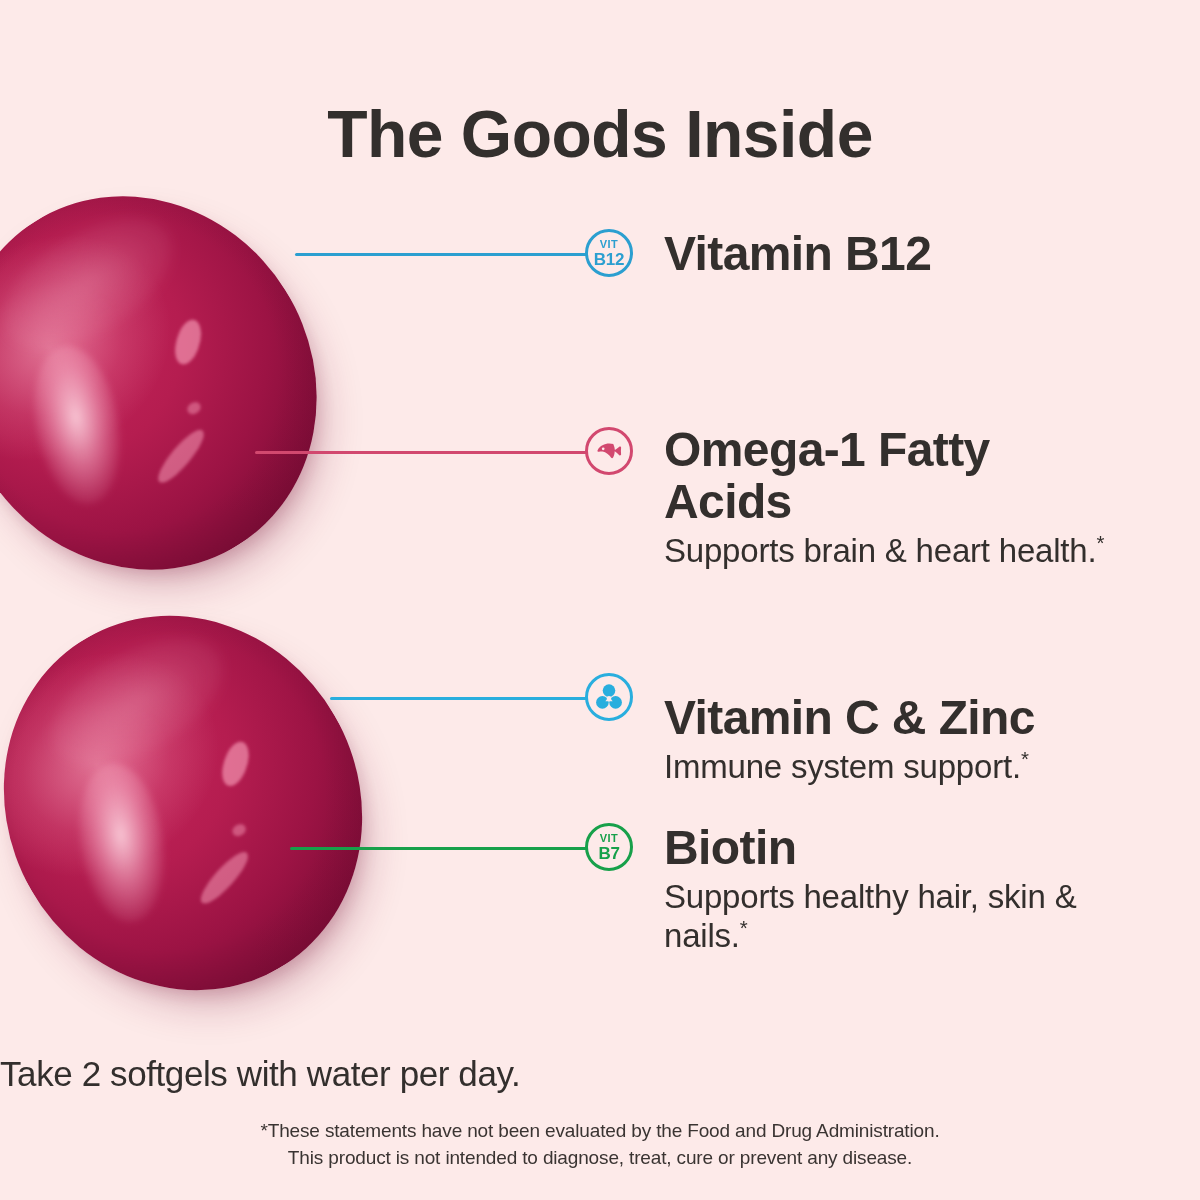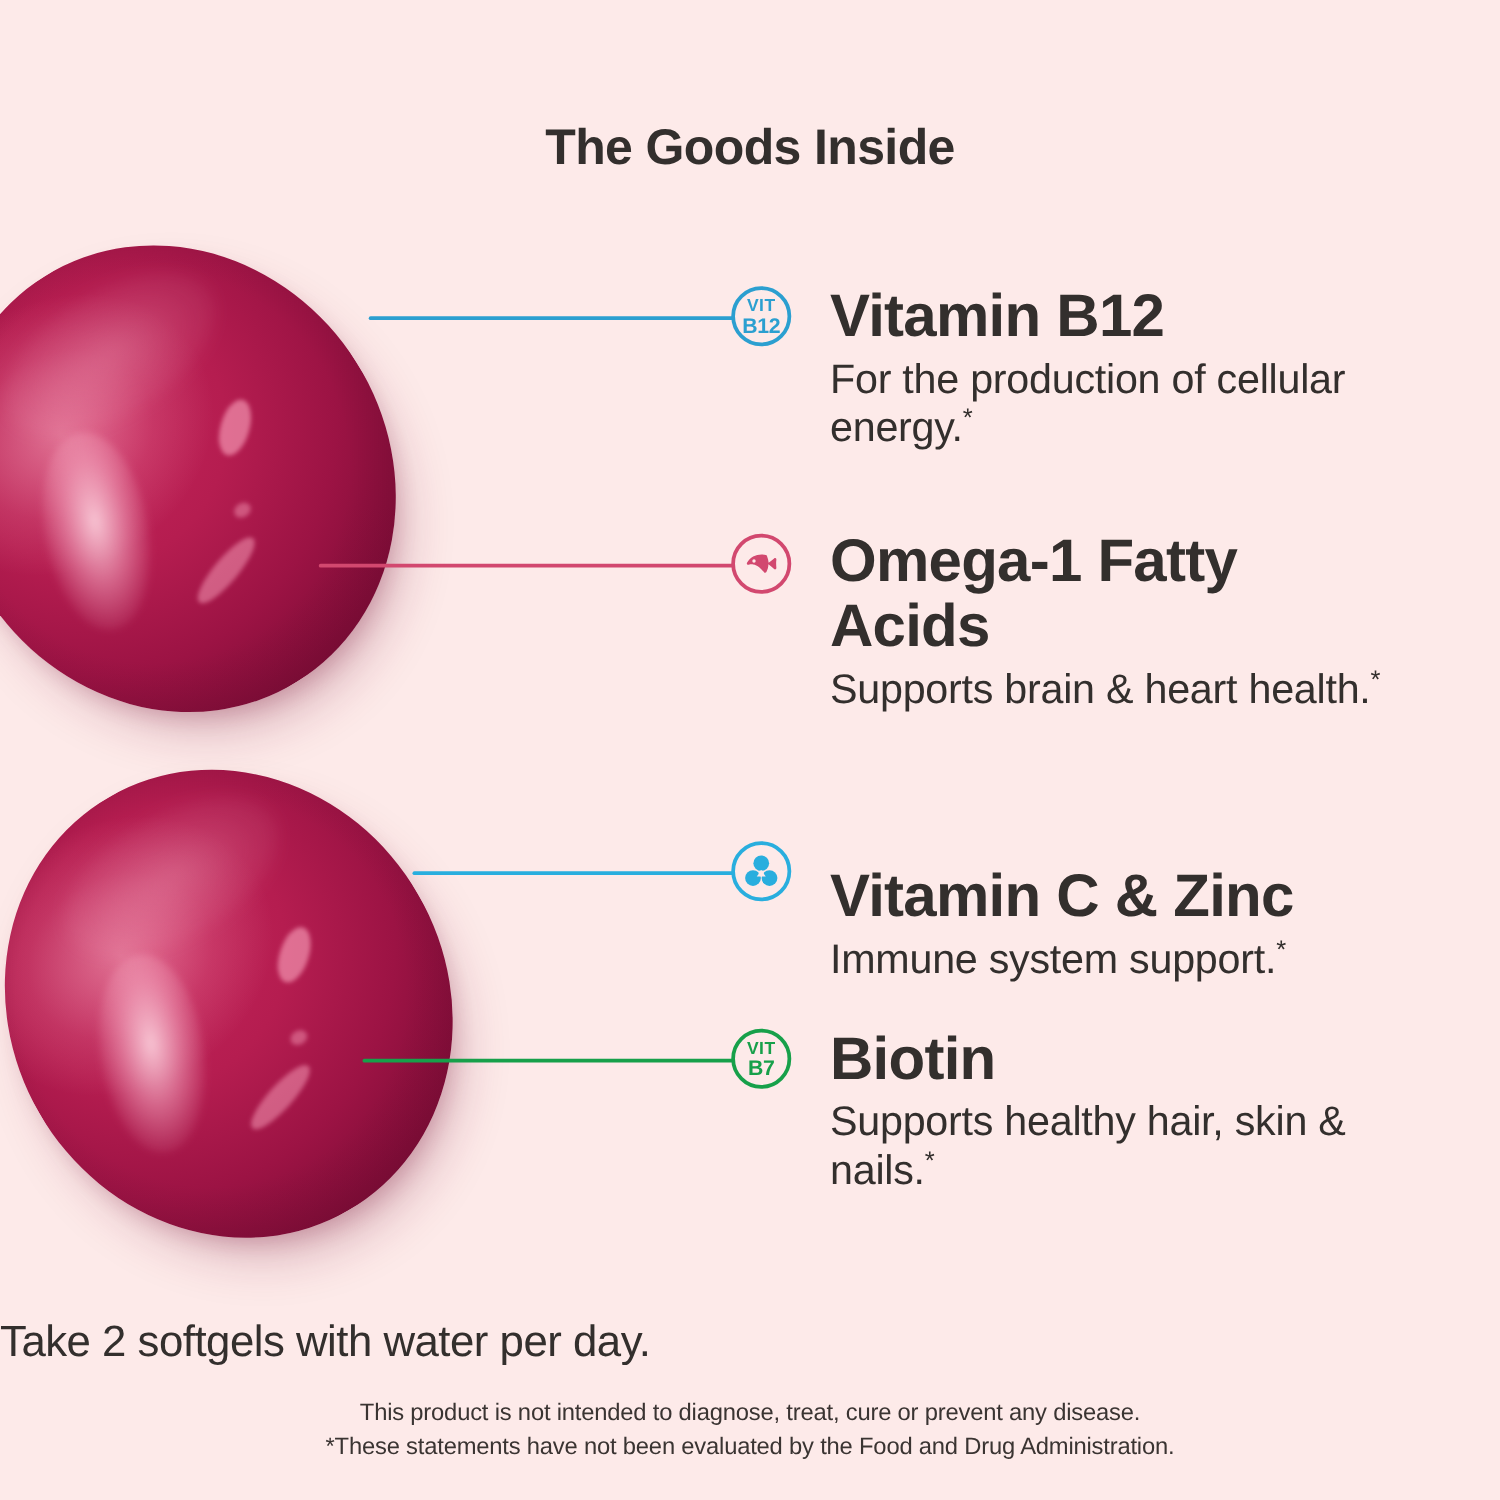--- a/index.html
+++ b/index.html
@@ -23,21 +23,21 @@
     height: 1200px;
   }
 
   
   .title {
     position: absolute;
     top: 96px;
     left: 0;
     width: 1200px;
     text-align: center;
-    font-size: 40px;
+    font-size: 66px;
     font-weight: 700;
     letter-spacing: -0.5px;
     color: #332f2d;
   }
 
   
   .capsule-layer {
     position: absolute;
     left: 0;
     top: 0;
@@ -145,21 +145,21 @@
     border-radius: 50%;
     border: 3px solid currentColor;
     background: #fdeae9;
     display: flex;
     flex-direction: column;
     align-items: center;
     justify-content: center;
     box-sizing: border-box;
   }
   .badge .vit {
-    font-size: 14px;
+    font-size: 11px;
     font-weight: 700;
     line-height: 1;
     letter-spacing: 0.4px;
     margin-bottom: 1px;
   }
   .badge .code {
     font-size: 17px;
     font-weight: 700;
     line-height: 1;
     letter-spacing: -0.3px;
@@ -275,37 +275,36 @@
     </svg>
   </div>
 
   <div class="badge" style="left: 585px; top: 823px; color: rgb(23, 160, 74);">
     <span class="vit">VIT</span>
     <span class="code">B7</span>
   </div>
 
   <div class="item" style="top:228px;">
     <h3>Vitamin B12</h3>
-    <p><span>For the production of cellular energy.</span><span class="ast">*</span></p>
   </div>
 
   <div class="item" style="top:424px; width:400px;">
     <h3>Omega-1 Fatty Acids</h3>
     <p style="width:470px;"><span>Supports brain &amp; heart health.</span><span class="ast">*</span></p>
   </div>
 
   <div class="item" style="top:692px;">
     <h3>Vitamin C &amp; Zinc</h3>
     <p><span>Immune system support.</span><span class="ast">*</span></p>
   </div>
 
   <div class="item" style="top:822px; width:450px;">
     <h3>Biotin</h3>
     <p><span>Supports healthy hair, skin &amp; nails.</span><span class="ast">*</span></p>
   </div>
 
   <div class="dosage">Take 2 softgels with water per day.</div>
   <div class="disclaimer">
+    <div>*These statements have not been evaluated by the Food and Drug Administration.</div>
     <div>This product is not intended to diagnose, treat, cure or prevent any disease.</div>
-    <div>*These statements have not been evaluated by the Food and Drug Administration.</div>
   </div>
 
 </div>
 
 </body></html>

